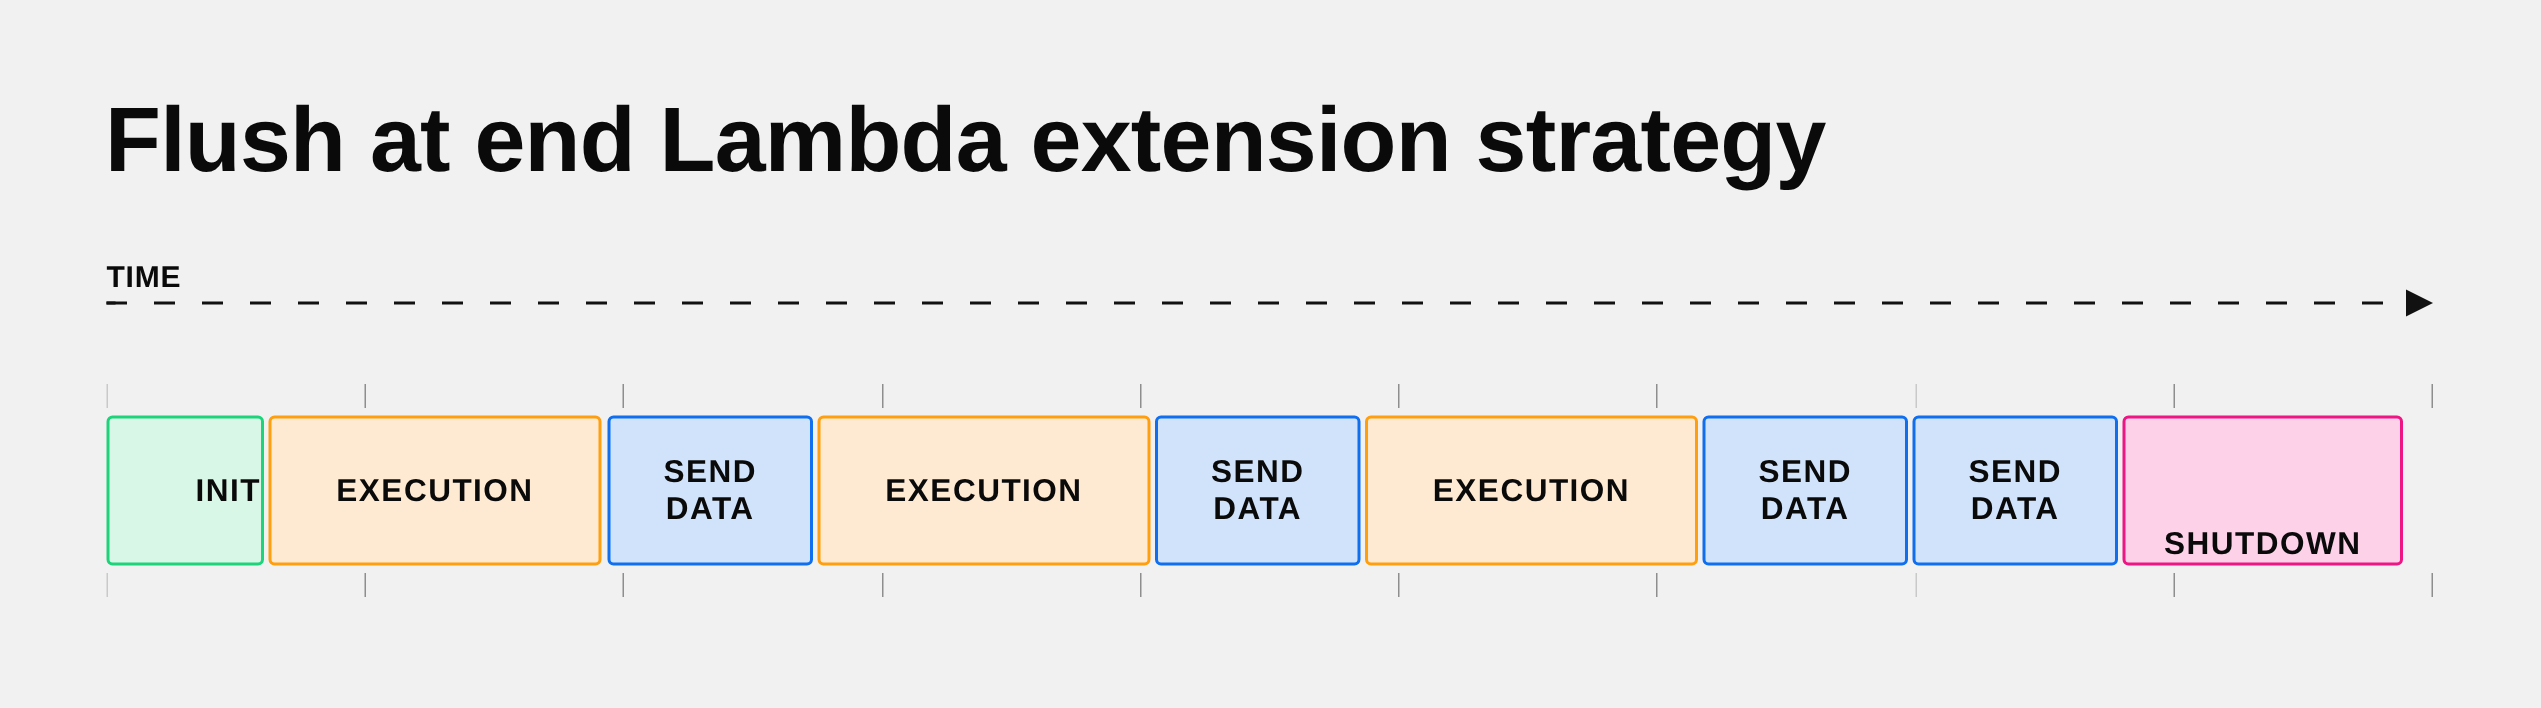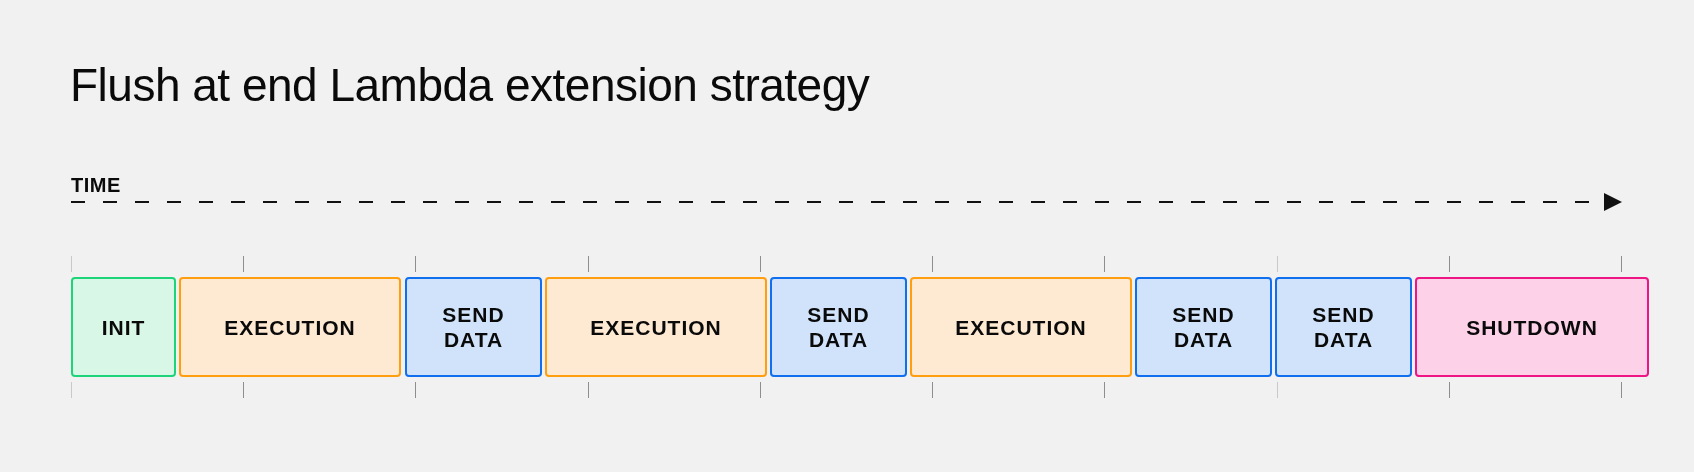--- a/index.html
+++ b/index.html
@@ -5,21 +5,21 @@
     html, body { margin: 0; padding: 0; }
     body {
       width: 1694px; height: 472px;
       background: #f1f1f1;
       position: relative; overflow: hidden;
       font-family: "Liberation Sans", "DejaVu Sans", sans-serif;
       color: #0a0a0a;
     }
     .title {
       position: absolute; left: 70px; top: 58px;
-      font-size: 46px; font-weight: 400; letter-spacing: -0.5px;
+      font-size: 61px; font-weight: 700; letter-spacing: -0.5px;
       margin: 0; white-space: nowrap;
     }
     .time-label {
       position: absolute; left: 71px; top: 174px;
       font-size: 20px; font-weight: 700; letter-spacing: 0.5px;
     }
     .axis {
       position: absolute; left: 71px; top: 201px;
       width: 1530px; height: 2px;
       background: repeating-linear-gradient(to right, #111 0 14px, transparent 14px 32px);
@@ -72,21 +72,21 @@
     <div class="tick" style="left: 1104px; top: 256px;"></div>
     <div class="tick" style="left: 1104px; top: 382px;"></div>
     <div class="tick light" style="left: 1277px; top: 256px;"></div>
     <div class="tick light" style="left: 1277px; top: 382px;"></div>
     <div class="tick" style="left: 1449px; top: 256px;"></div>
     <div class="tick" style="left: 1449px; top: 382px;"></div>
     <div class="tick" style="left: 1621px; top: 256px;"></div>
     <div class="tick" style="left: 1621px; top: 382px;"></div>
   </div>
 <div id="blocks">
-    <div class="block" style="left: 71px; width: 105px; border-color: rgb(30, 212, 122); background: rgb(216, 247, 230);">
+    <div class="block" style="left: 71px; width: 105px; border-color: rgb(30, 212, 122); background: rgb(216, 247, 230); justify-content: flex-end;">
       <div>
         <span>INIT</span>
       </div>
     </div>
     <div class="block" style="left: 179px; width: 222px; border-color: rgb(255, 159, 15); background: rgb(254, 233, 210);">
       <div>
         <span>EXECUTION</span>
       </div>
     </div>
     <div class="block" style="left: 405px; width: 137px; border-color: rgb(15, 111, 239); background: rgb(208, 227, 251);">
@@ -116,18 +116,18 @@
         <span>SEND</span>
         <span>DATA</span>
       </div>
     </div>
     <div class="block" style="left: 1275px; width: 137px; border-color: rgb(15, 111, 239); background: rgb(208, 227, 251);">
       <div>
         <span>SEND</span>
         <span>DATA</span>
       </div>
     </div>
-    <div class="block" style="left: 1415px; width: 234px; border-color: rgb(238, 21, 133); background: rgb(253, 209, 232);">
+    <div class="block" style="left: 1415px; width: 187px; border-color: rgb(238, 21, 133); background: rgb(253, 209, 232); align-items: flex-end;">
       <div>
         <span>SHUTDOWN</span>
       </div>
     </div>
   </div>
 
 </body></html>

